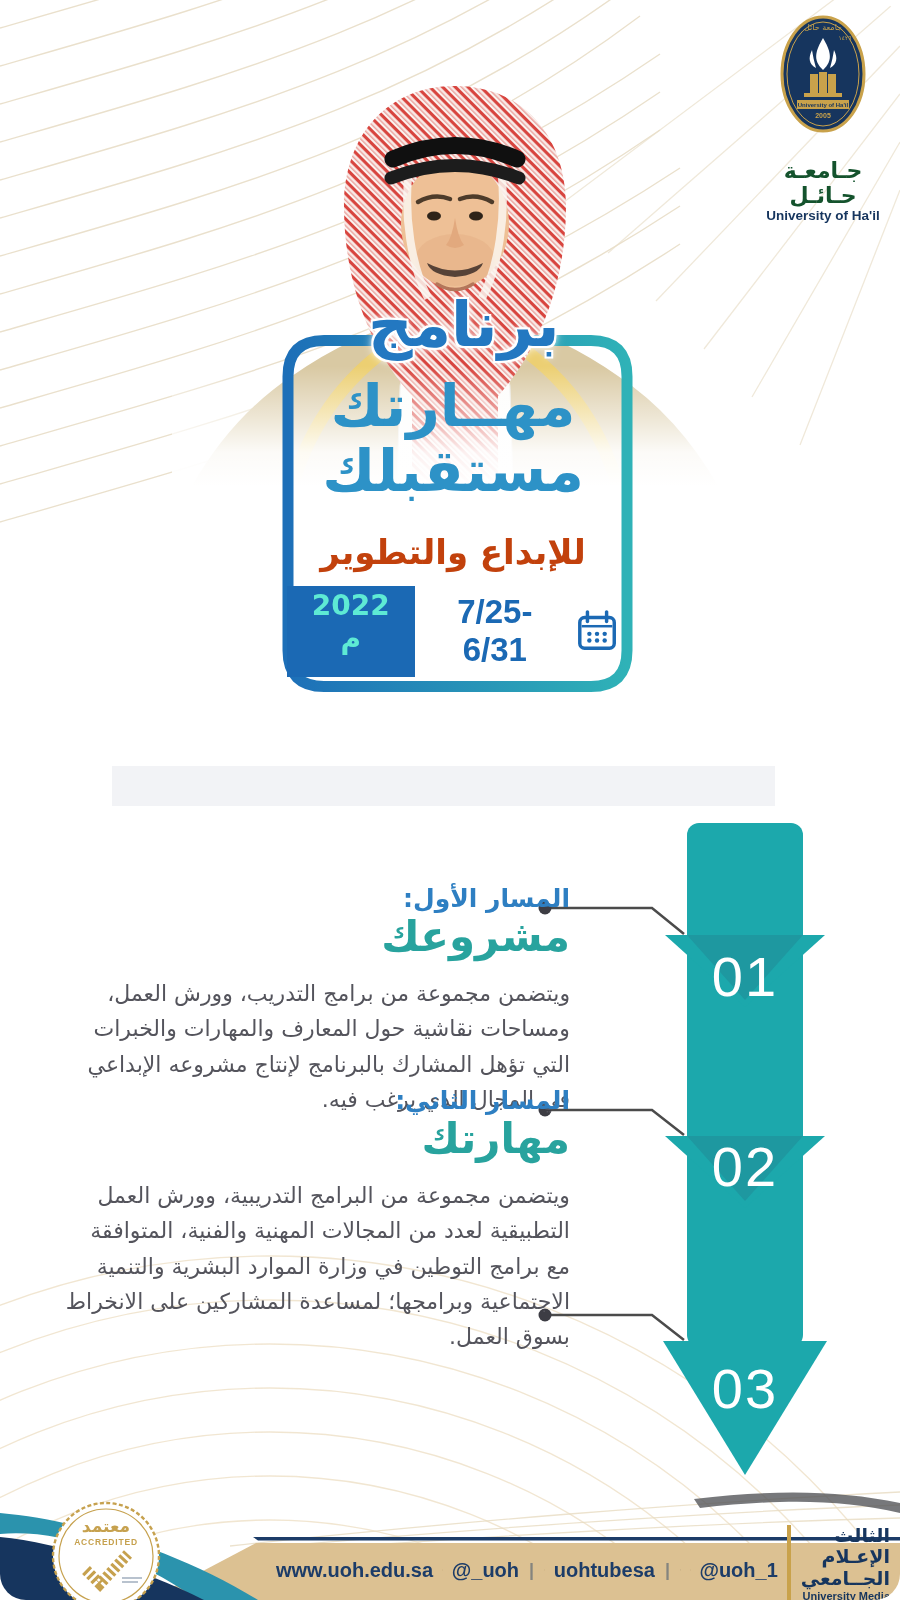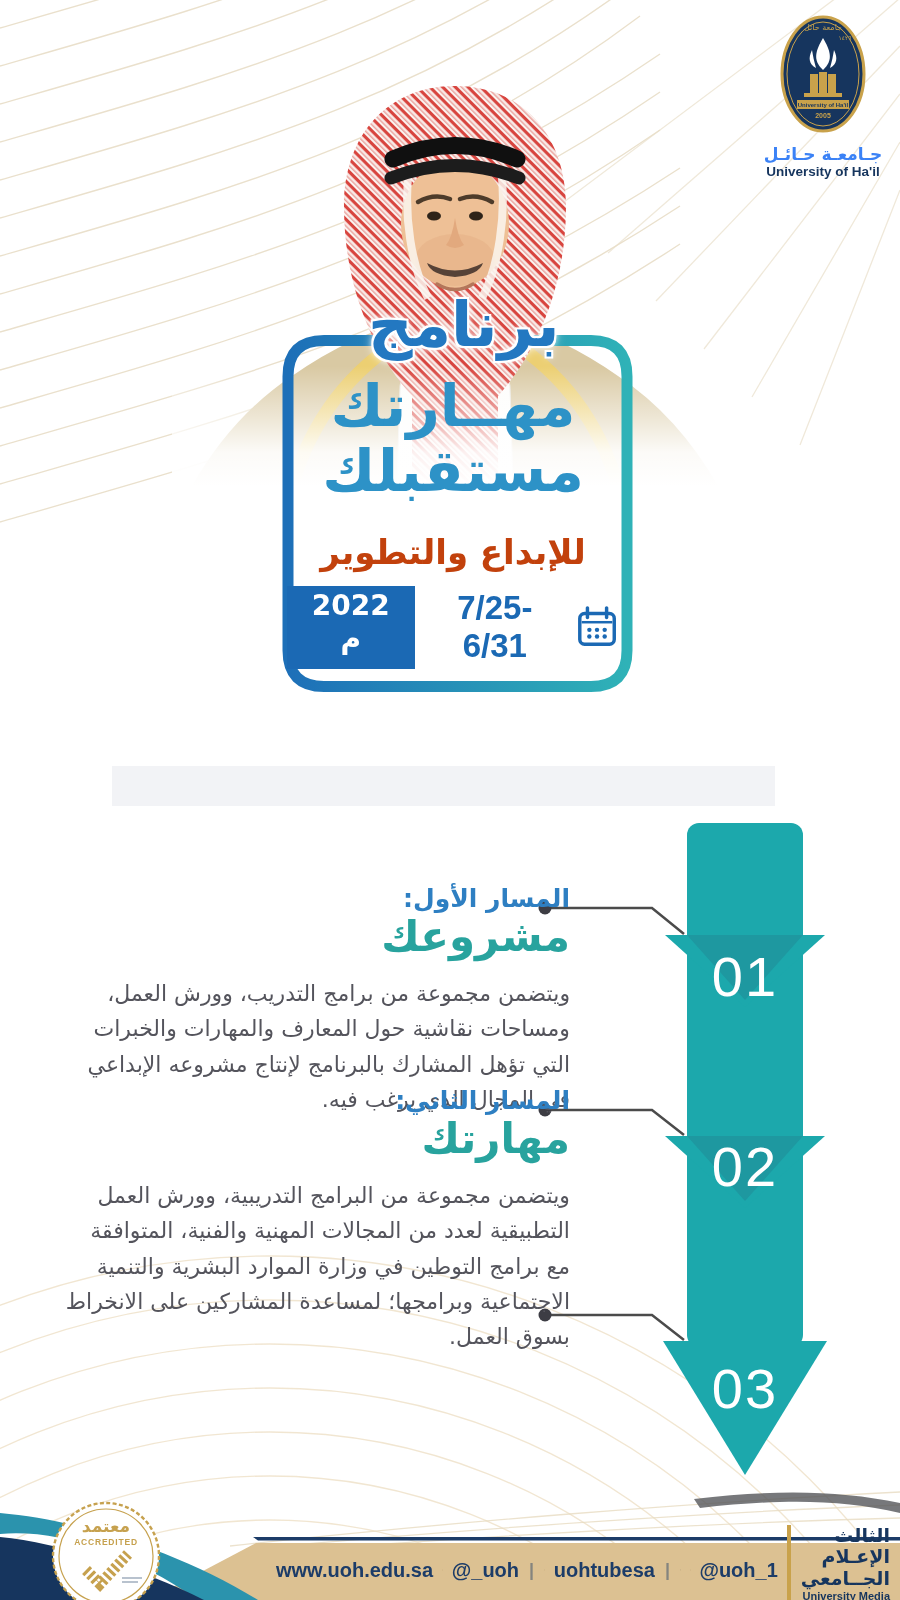--- a/index.html
+++ b/index.html
@@ -1,34 +1,34 @@
 <!DOCTYPE html>
 <html lang="ar"><head>
 <meta charset="utf-8">
 <style>
   html,body{margin:0;padding:0;background:#fff;}
   .canvas{position:relative;width:900px;height:1600px;background:#ffffff;overflow:hidden;
-          font-family:"DejaVu Sans",sans-serif;}
+          font-family:"DejaVu Sans",sans-serif;border-radius:26px;}
   .abs{position:absolute;}
   svg{display:block;}
 
   
   .logo-block{left:748px;top:12px;width:150px;text-align:center;z-index:5;}
-  .brand-ar{font-size:17px;font-weight:bold;color:#3b82f6;letter-spacing:1px;margin-top:6px;}
+  .brand-ar{font-size:22px;font-weight:bold;color:#14532d;letter-spacing:1px;margin-top:20px;}
   .brand-en{font-size:13.5px;font-weight:bold;color:#16355e;font-family:"Liberation Sans","DejaVu Sans",sans-serif;}
 
   
   .kicker{left:368px;top:294px;width:175px;text-align:center;font-size:62px;font-weight:bold;color:#2378c1;z-index:4;line-height:1;
           text-shadow:0 0 6px #fff,0 0 12px #fff,2px 2px 0 #fff,-2px -2px 0 #fff,2px -2px 0 #fff,-2px 2px 0 #fff;}
   .hero-inner{left:287px;top:374px;width:332px;text-align:center;direction:rtl;z-index:4;}
   .hero-t1,.hero-t2{font-size:58px;font-weight:bold;color:#2d92c7;line-height:1.12;}
   .hero-sub{font-size:34px;font-weight:bold;color:#c2410c;margin-top:28px;}
   .date-row{margin-top:14px;display:flex;direction:rtl;justify-content:center;align-items:center;gap:9px;}
   .date-range{font-size:33px;font-weight:bold;color:#1b69b4;direction:ltr;font-family:"Liberation Sans","DejaVu Sans",sans-serif;}
-  .year-badge{background:#1b69b4;color:#ffffff;font-size:28px;font-weight:bold;padding:3px 12px 14px;direction:rtl;}
+  .year-badge{background:#1b69b4;color:#5eead4;font-size:28px;font-weight:bold;padding:3px 12px 22px;direction:rtl;}
 
   
   .title-band{left:112px;top:766px;width:663px;height:40px;background:#f2f3f6;z-index:1;}
   .section-title{left:130px;top:720px;width:490px;text-align:center;font-size:56px;font-weight:bold;color:#2d7fc1;z-index:2;}
 
   
   .track{right:330px;width:505px;direction:rtl;text-align:right;z-index:3;}
   .track-label{font-size:25px;font-weight:600;color:#2e7fc2;}
   .track-heading{font-size:42px;font-weight:bold;color:#28a39e;line-height:1.15;margin-top:0;}
   .track-desc{font-size:22px;color:#54545c;line-height:1.6;margin-top:15px;}

